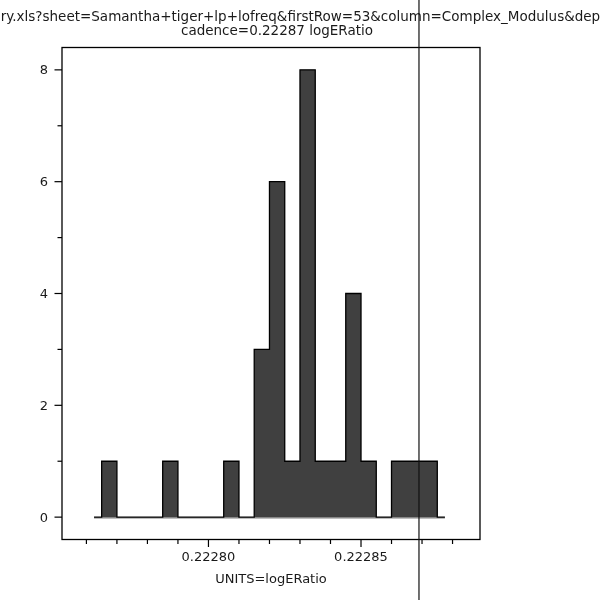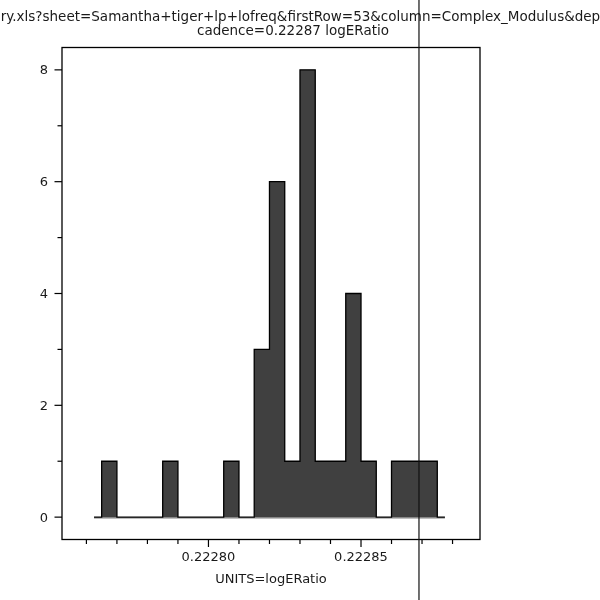--- a/index.html
+++ b/index.html
@@ -6,21 +6,21 @@
   body{
     width:600px;height:600px;position:relative;overflow:hidden;
     background:#ffffff;
     font-family:"DejaVu Sans","Liberation Sans",sans-serif;
   }
   .title-line{
     position:absolute;white-space:nowrap;color:#1a1a1a;
     font-size:13.5px;line-height:14px;
   }
   #title1{top:9px;left:50%;transform:translateX(-50%);}
-  #title2{top:23px;left:277px;transform:translateX(-50%);margin-left:16px;}
+  #title2{top:23px;left:277px;transform:translateX(-50%);}
   svg{position:absolute;top:0;left:0;}
   svg text{fill:#1a1a1a;font-family:"DejaVu Sans","Liberation Sans",sans-serif;font-size:13px;}
 </style>
 </head>
 <body>
 
 <div id="title1" class="title-line">mmary.xls?sheet=Samantha+tiger+lp+lofreq&amp;firstRow=53&amp;column=Complex_Modulus&amp;depende</div>
 <div id="title2" class="title-line">cadence=0.22287 logERatio</div>
 
 <svg id="plot-svg" width="600" height="600" viewBox="0 0 600 600">

